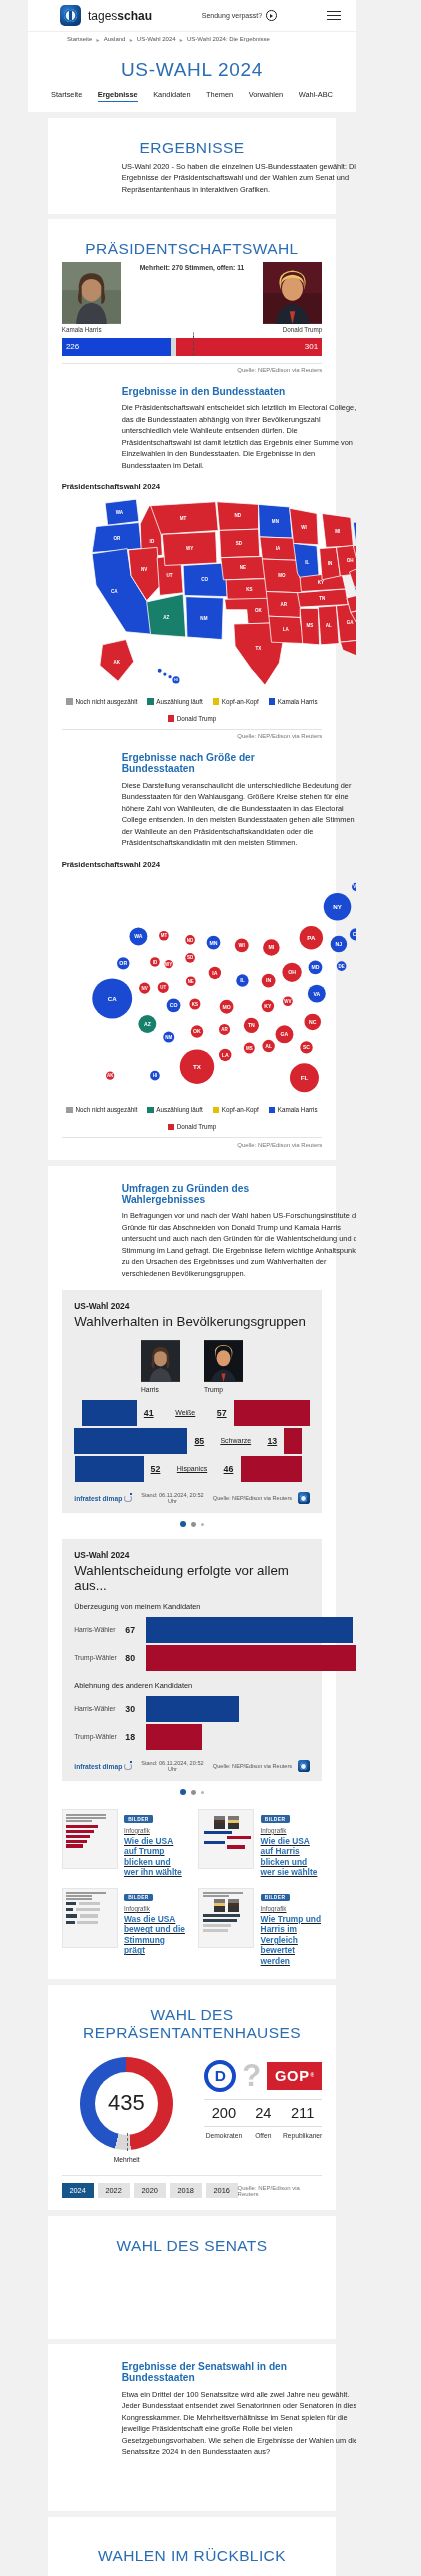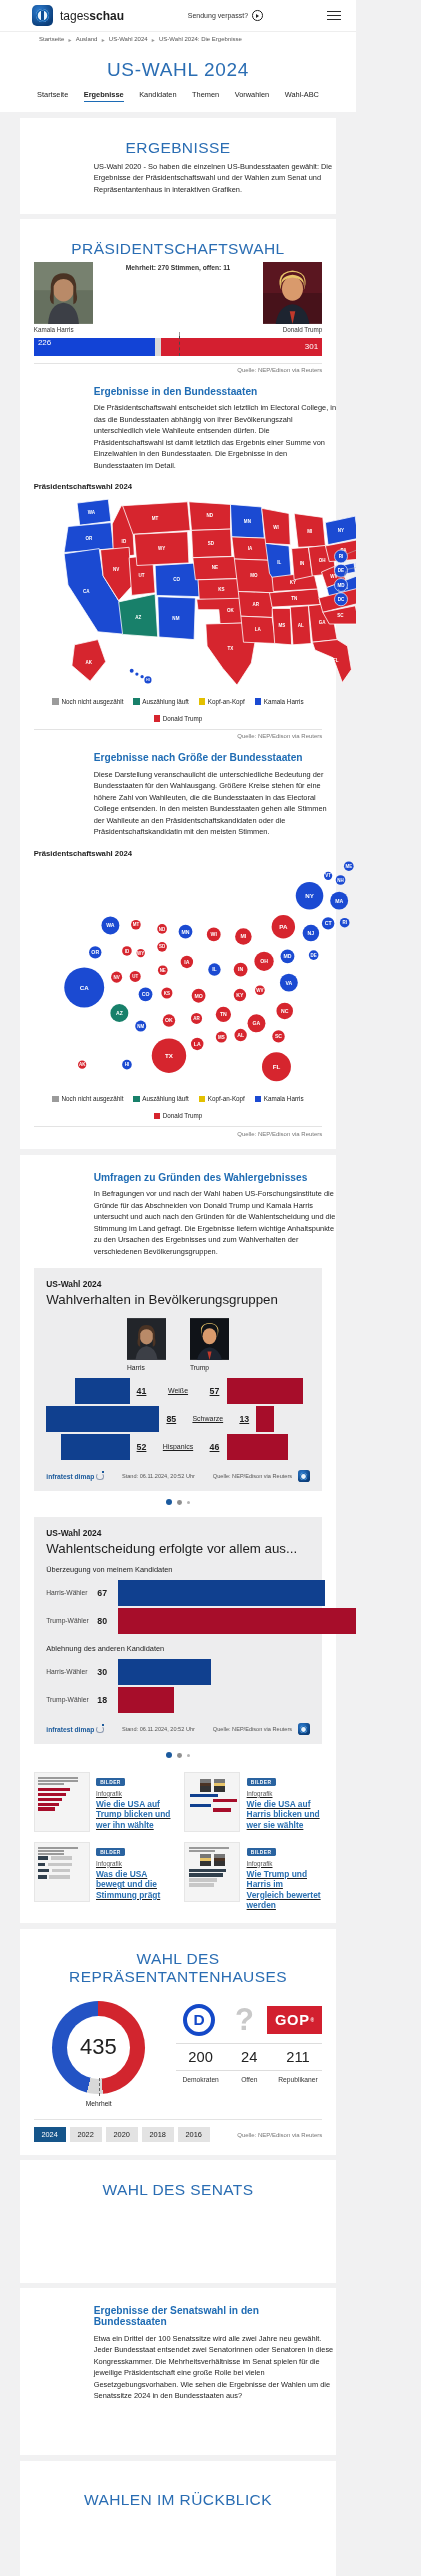--- a/index.html
+++ b/index.html
@@ -1,18 +1,18 @@
 <!DOCTYPE html>
 <html style="font-size:11.2px"><head>
 <meta charset="utf-8">
 <style>
   * { box-sizing: border-box; margin: 0; padding: 0; }
   html,body { width:421px; }
   body { font-family:"Liberation Sans", sans-serif; background:#f1f1f2; color:#1d1d1d; }
-  #page { width:356px; height:2576px; overflow:hidden; position:relative; }
+  #page { width:356px; height:2576px; overflow:hidden; position:relative;padding-left:28px; }
 
   
   .topblock { background:#fff; padding-bottom:1.4px; }
   .hdr { display:flex; align-items:center; height:31px; padding:0 15.5px 0 32px; }
   .ts-logo { width:21px; height:21px; border-radius:4.9px;
     background:radial-gradient(circle at 35% 30%, #2e7fd4, #0b3e7a 75%);
     position:relative; flex:0 0 auto; }
   .ts-logo:after { content:""; position:absolute; left:4.2px; top:4.2px; width:12.6px; height:12.6px;
     border-radius:50%; background:#eaf3fb; box-shadow:inset 0 0 0 1.8px #1565b4; }
   .ts-logo i { position:absolute; left:9px; top:6.3px; width:2.8px; height:8.4px; background:#0d4d94; z-index:2; }
@@ -38,21 +38,21 @@
   .chart-label { font-size:7.7px; font-weight:700; margin:11.2px 0 2.8px; }
 
   
   .pres-sub { text-align:center; font-size:6.7px; font-weight:700; color:#333; padding-top:1.4px; }
   .pres-row { display:flex; justify-content:space-between; margin-top:-8.4px; }
   .cand { width:59px; }
   .cand .ph { width:59px; height:62px; }
   .cand .nm { font-size:6.3px; color:#333; margin-top:2.1px; }
   .cand.right .nm { text-align:right; }
   .resultbar { display:flex; height:18px; margin-top:4.2px; position:relative; }
-  .rb-h { background:#1243d6; color:#fff; font-size:8px; display:flex; padding-left:4.2px; }
+  .rb-h { background:#1243d6; color:#fff; font-size:8px; display:flex; align-items:center; padding-left:4.2px; }
   .rb-o { background:#d9d9d9; }
   .rb-t { background:#d41f30; color:#fff; font-size:8px; display:flex; align-items:center; justify-content:flex-end; padding-right:4.2px; }
   .rb-mark { position:absolute; left:50.2%; top:-2.1px; bottom:0; border-left:1.4px dashed #4a4a4a; }
   .rb-tick { position:absolute; left:50.2%; top:-5.6px; height:3.5px; border-left:1.4px solid #999; }
 
   svg text { font-family:"Liberation Sans", sans-serif; }
   .legend { display:flex; justify-content:center; gap:9.8px; font-size:6.3px; color:#222; margin-top:7px; flex-wrap:wrap; }
   .legend .li { display:flex; align-items:center; gap:2.8px; }
   .legend .sw { width:6.3px; height:6.3px; display:inline-block; }
 

